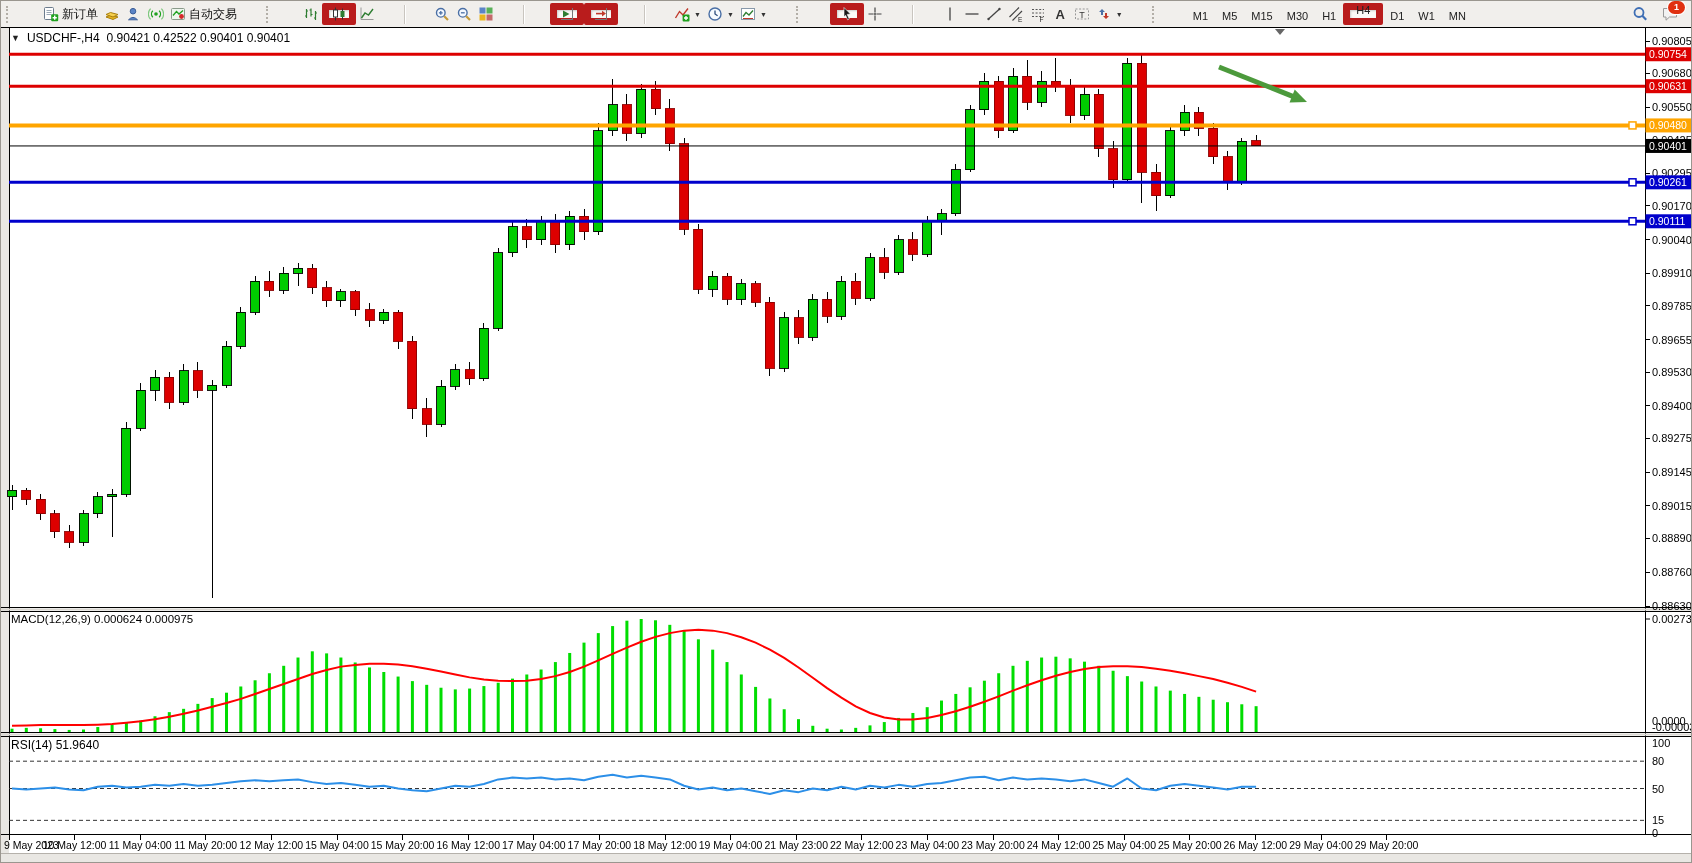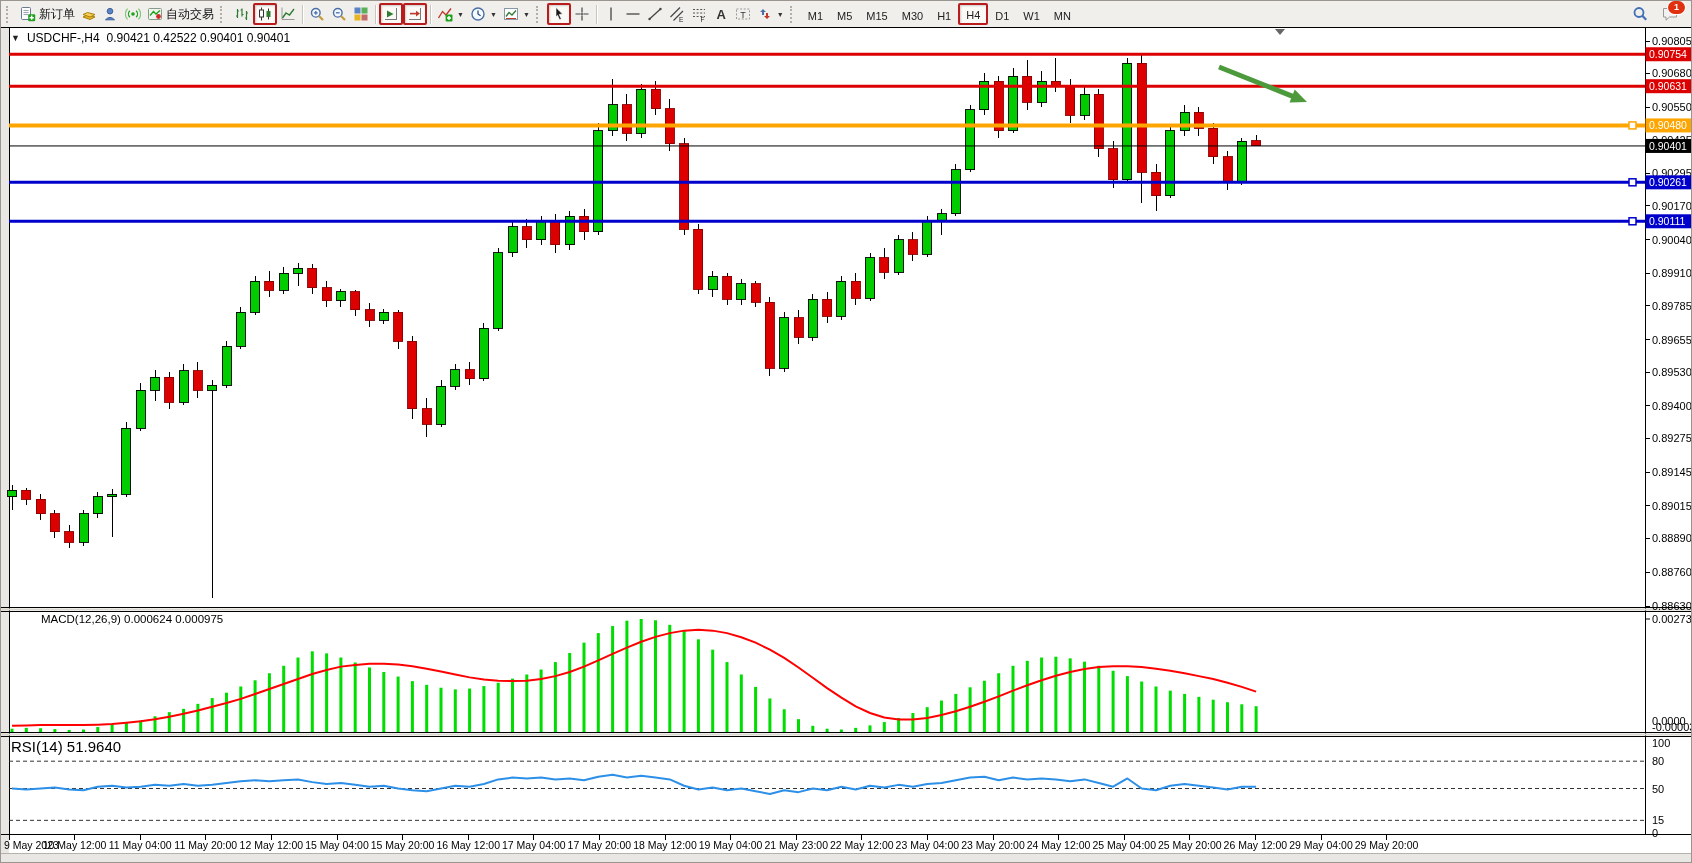--- a/index.html
+++ b/index.html
@@ -1,39 +1,39 @@
 <!DOCTYPE html>
 <html><head>
 <meta charset="utf-8">
 <style>
   html,body{margin:0;padding:0;background:#cfcdc9;}
   .app{position:relative;width:1692px;height:863px;background:#fff;overflow:hidden;
        font-family:"Liberation Sans",sans-serif;border:1px solid #9a968f;box-sizing:border-box;}
   .toolbar{position:absolute;top:0;left:0;width:1692px;height:26px;background:#f1efec;
-           display:flex;align-items:center;padding:0 2px;box-sizing:border-box;z-index:10;}
+           display:flex;align-items:center;padding:0 2px;box-sizing:border-box;z-index:10;gap:23px;}
   .tb-group{display:flex;align-items:center;height:100%;}
   .grip{width:5px;height:17px;border-left:2px dotted #b3afa8;margin:0 4px 0 3px;}
   .tb-sep{width:1px;height:19px;background:#c9c5bf;box-shadow:1px 0 0 #fff;margin:0 3px;}
   .tb-btn{position:relative;height:22px;min-width:22px;display:flex;align-items:center;justify-content:center;
           gap:3px;padding:0 2px;border:1px solid transparent;border-radius:2px;background:transparent;
           font-family:inherit;cursor:default;}
-  .tb-btn.active{border:2px solid #b91c1c;background:#fbfaf7;box-shadow:inset 1px 1px 2px rgba(0,0,0,.18);}
+  .tb-btn.active{border:7px solid #b91c1c;background:#fbfaf7;box-shadow:inset 1px 1px 2px rgba(0,0,0,.18);}
   .tb-btn .lbl{font-size:12px;color:#111;white-space:nowrap;}
   .tb-btn .caret{font-size:7px;color:#333;margin-left:1px;}
   .tb-btn.tf{font-size:11px;color:#222;padding:2px 6px;align-items:flex-end;}
   .ico{display:flex;width:16px;height:16px;}
   .tb-right{margin-left:auto;display:flex;align-items:center;gap:8px;padding-right:10px;}
   .badge{position:absolute;top:-3px;right:-5px;min-width:13px;height:13px;border-radius:8px;background:#e03010;
          color:#fff;font-size:9px;line-height:13px;text-align:center;padding:0 2px;font-weight:bold;
          box-shadow:0 0 0 1px #fff;}
   .overlay{position:absolute;z-index:5;color:#000;white-space:nowrap;}
   #ohlc-line{left:10px;top:30px;font-size:12px;display:flex;gap:7px;align-items:center;}
   #ohlc-line .dd{font-size:9px;color:#222;}
-  #macd-line{left:10px;top:612px;font-size:11.5px;margin-left:30px;}
-  #rsi-line{left:10px;top:737px;font-size:15px;}
+  #macd-line{left:10px;top:612px;font-size:11.5px;}
+  #rsi-line{left:10px;top:737px;font-size:12px;}
   svg text{font-family:"Liberation Sans",sans-serif;}
 </style>
 </head>
 <body>
 
 <div class="app">
   <svg id="chart-svg" width="1692" height="863" viewBox="0 0 1692 863" style="position:absolute;top:0;left:0;" xmlns="http://www.w3.org/2000/svg">
       <rect x="0" y="26" width="1692" height="837" fill="#fff"></rect>
       <rect x="0" y="26" width="8" height="826" fill="#e9e7e3"></rect>
       <rect x="0" y="852" width="1692" height="11" fill="#e9e7e3"></rect>

